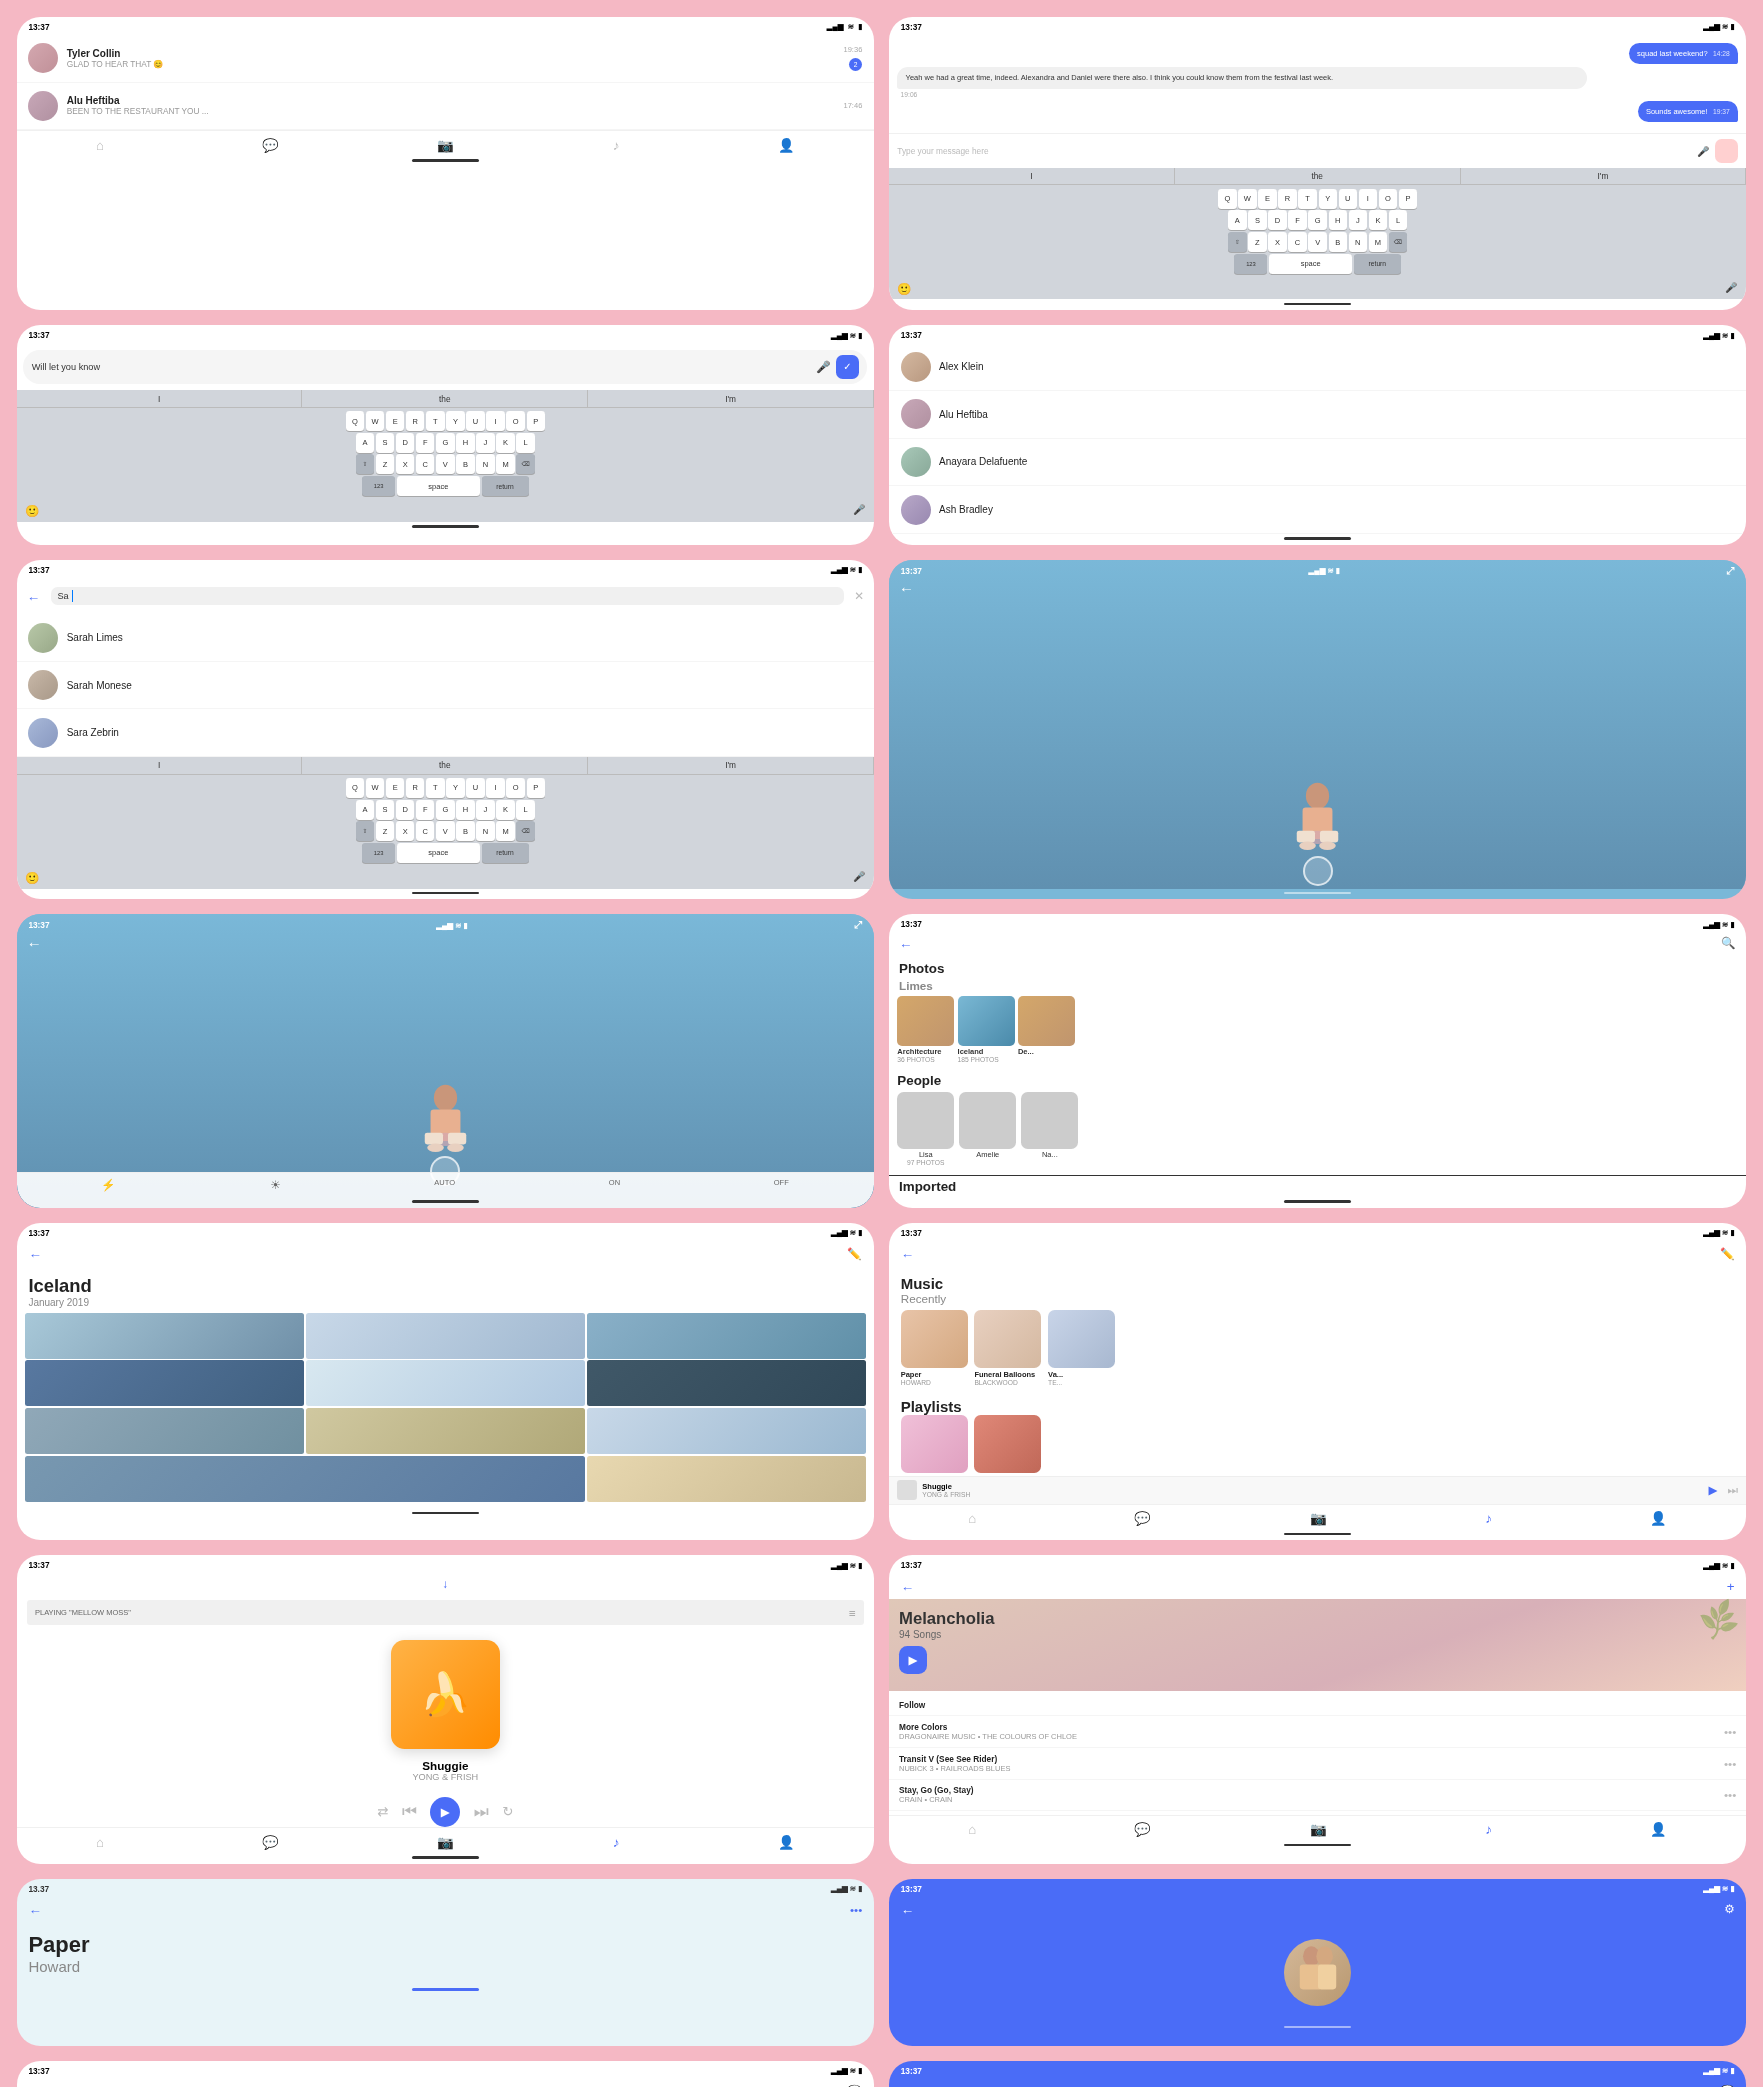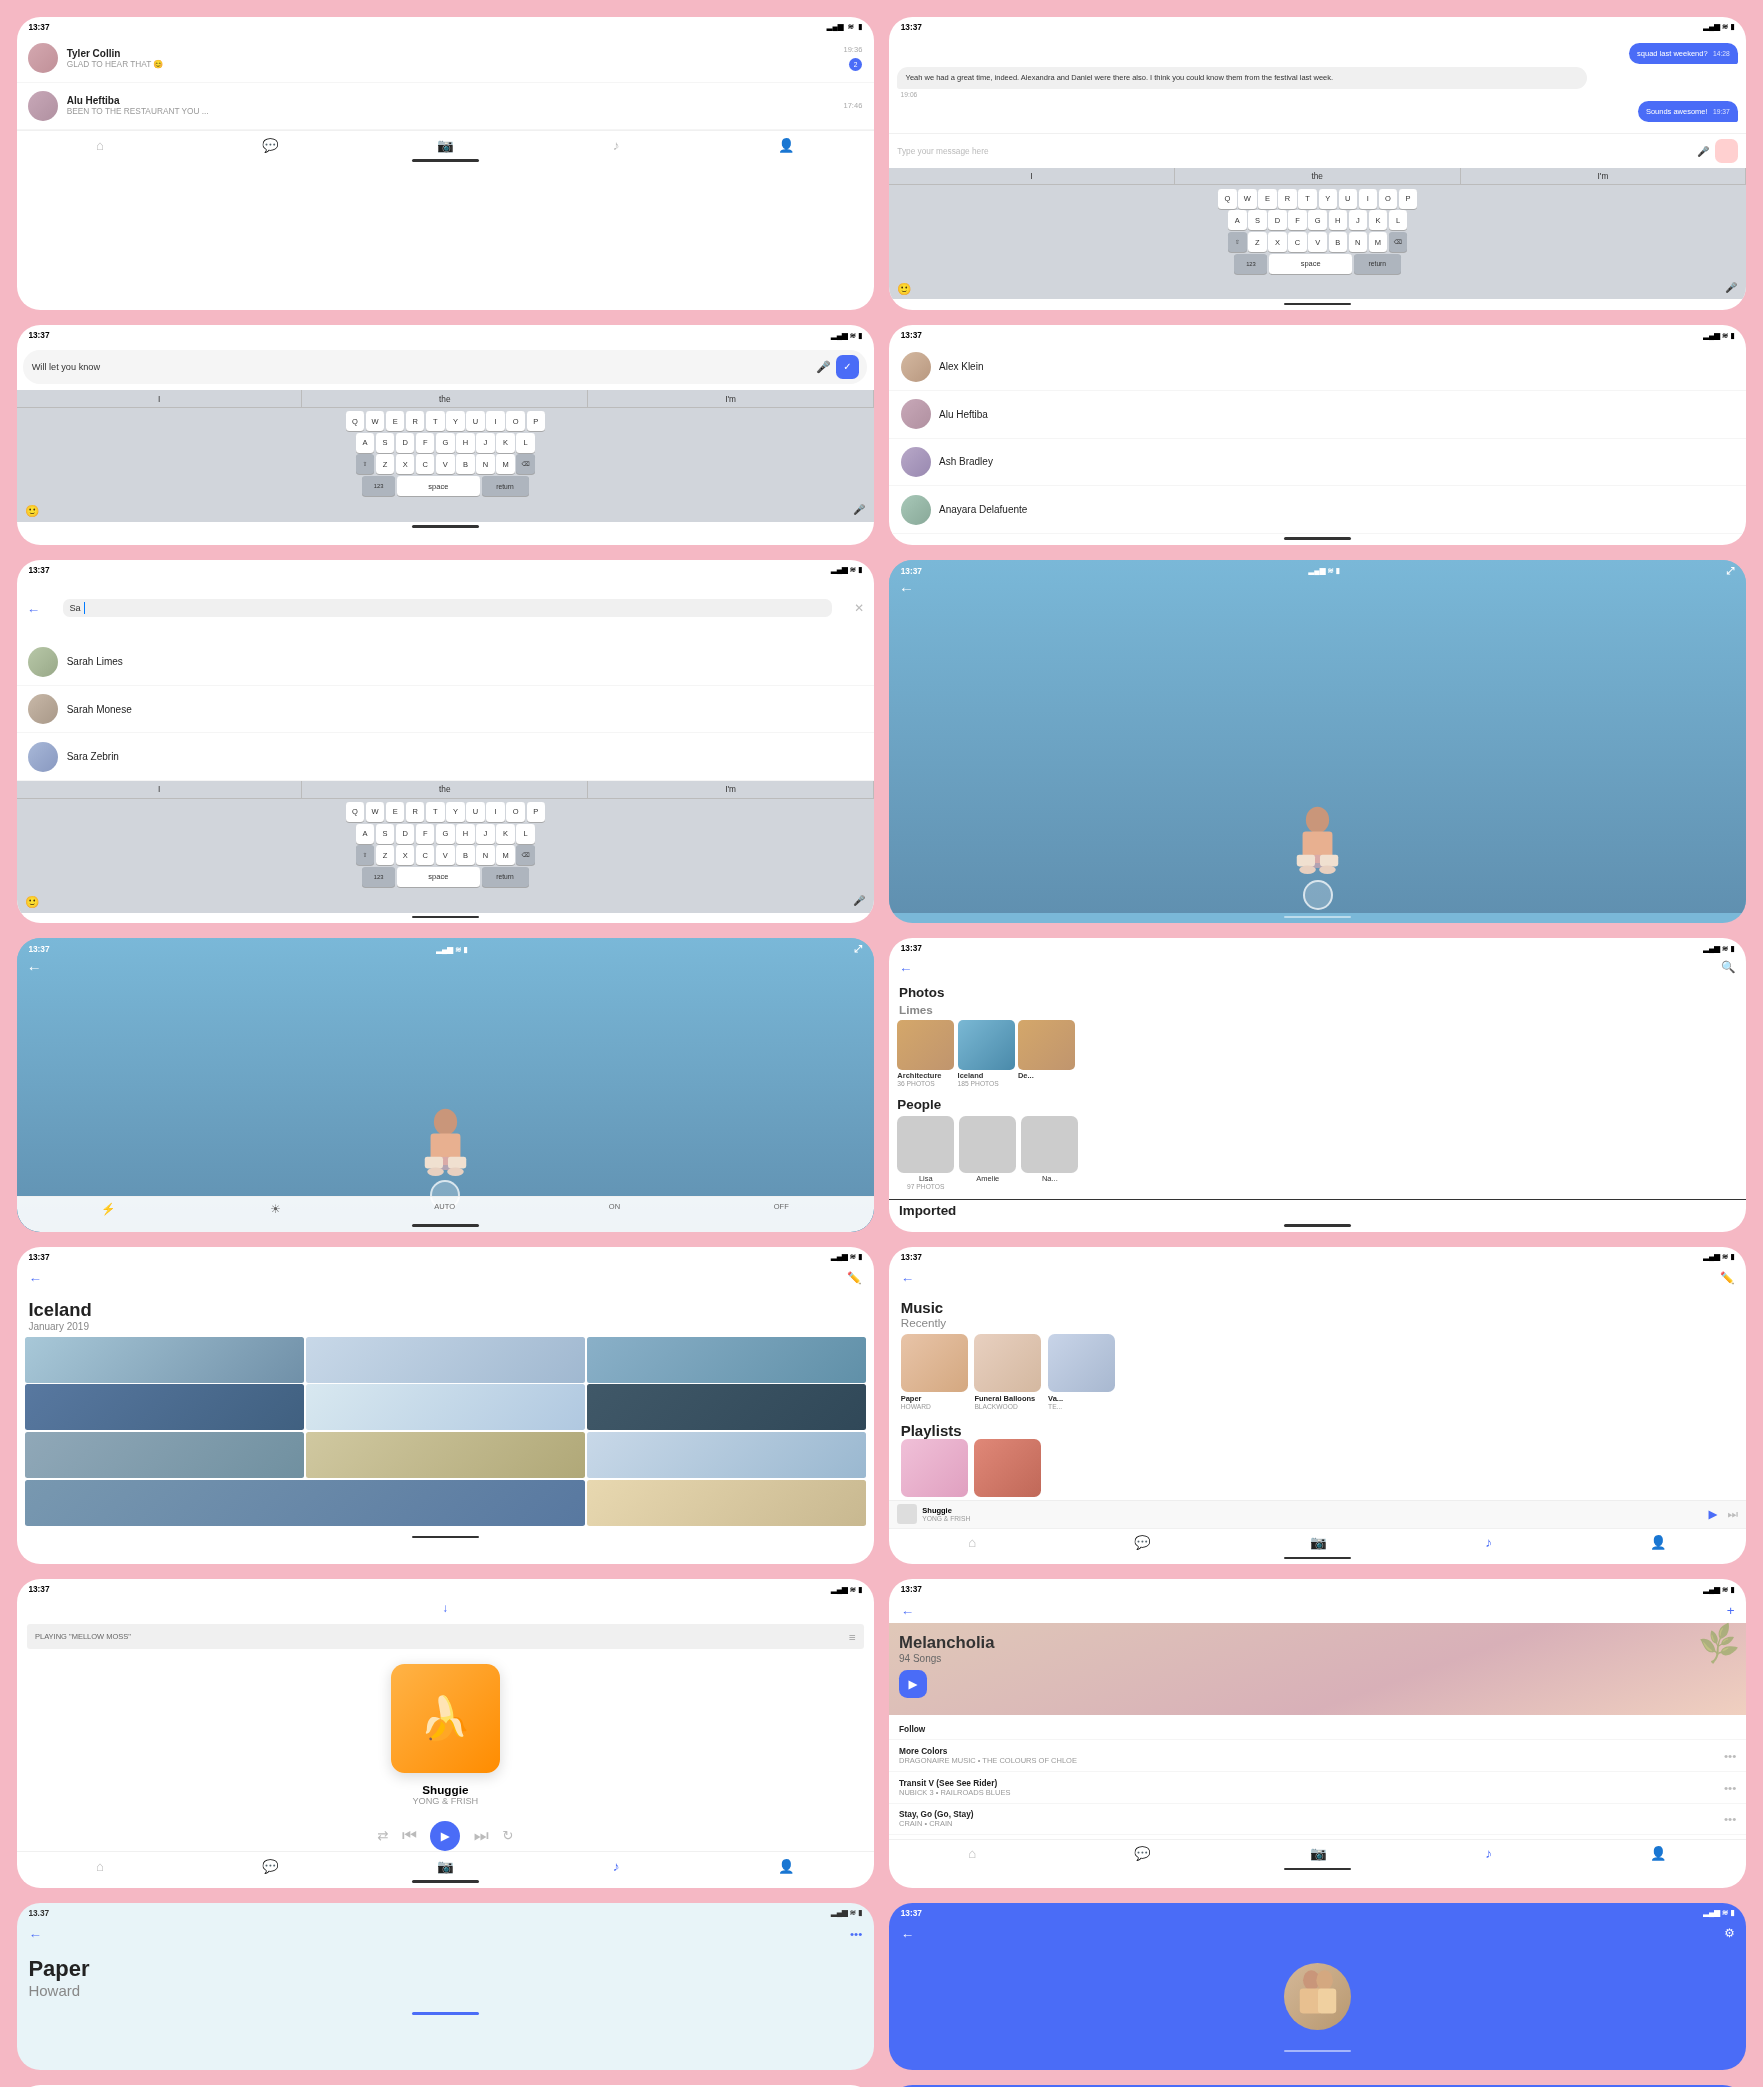--- a/index.html
+++ b/index.html
@@ -485,41 +485,41 @@
     </div>
     <div class="contact-item">
       <div class="avatar av-alex"></div>
       <div class="contact-name">Alex Klein</div>
     </div>
     <div class="contact-item">
       <div class="avatar av-alu2"></div>
       <div class="contact-name">Alu Heftiba</div>
     </div>
     <div class="contact-item">
+      <div class="avatar av-anayara"></div>
+      <div class="contact-name">Anayara Delafuente</div>
+    </div>
+    <div class="contact-item">
       <div class="avatar av-ash"></div>
       <div class="contact-name">Ash Bradley</div>
     </div>
-    <div class="contact-item">
-      <div class="avatar av-anayara"></div>
-      <div class="contact-name">Anayara Delafuente</div>
-    </div>
     <div style="flex:1;"></div>
     <div class="bottom-indicator"></div>
   </div>
 
   <div class="phone-card">
     <div class="phone-status-bar">
       <span style="font-size:8.3px;">13:37</span>
       <div class="status-icons">
         <span style="font-size:7.5px;">▂▄▆ ≋ ▮</span>
       </div>
     </div>
     <div style="display:flex;align-items:center;gap:6.7px;padding:5px 10px;">
       <span style="font-size:13.4px;color:#4a6cf7;">←</span>
-      <div class="search-bar" style="flex:1;margin:16px;">
+      <div class="search-bar" style="flex:1;margin:4px;">
         <span class="search-text">Sa</span>
         <span class="search-cursor"></span>
       </div>
       <span style="font-size:11.7px;color:#bbb;">✕</span>
     </div>
     <div class="contact-item">
       <div class="avatar av-sarah-l"></div>
       <div class="contact-name">Sarah Limes</div>
     </div>
     <div class="contact-item">

